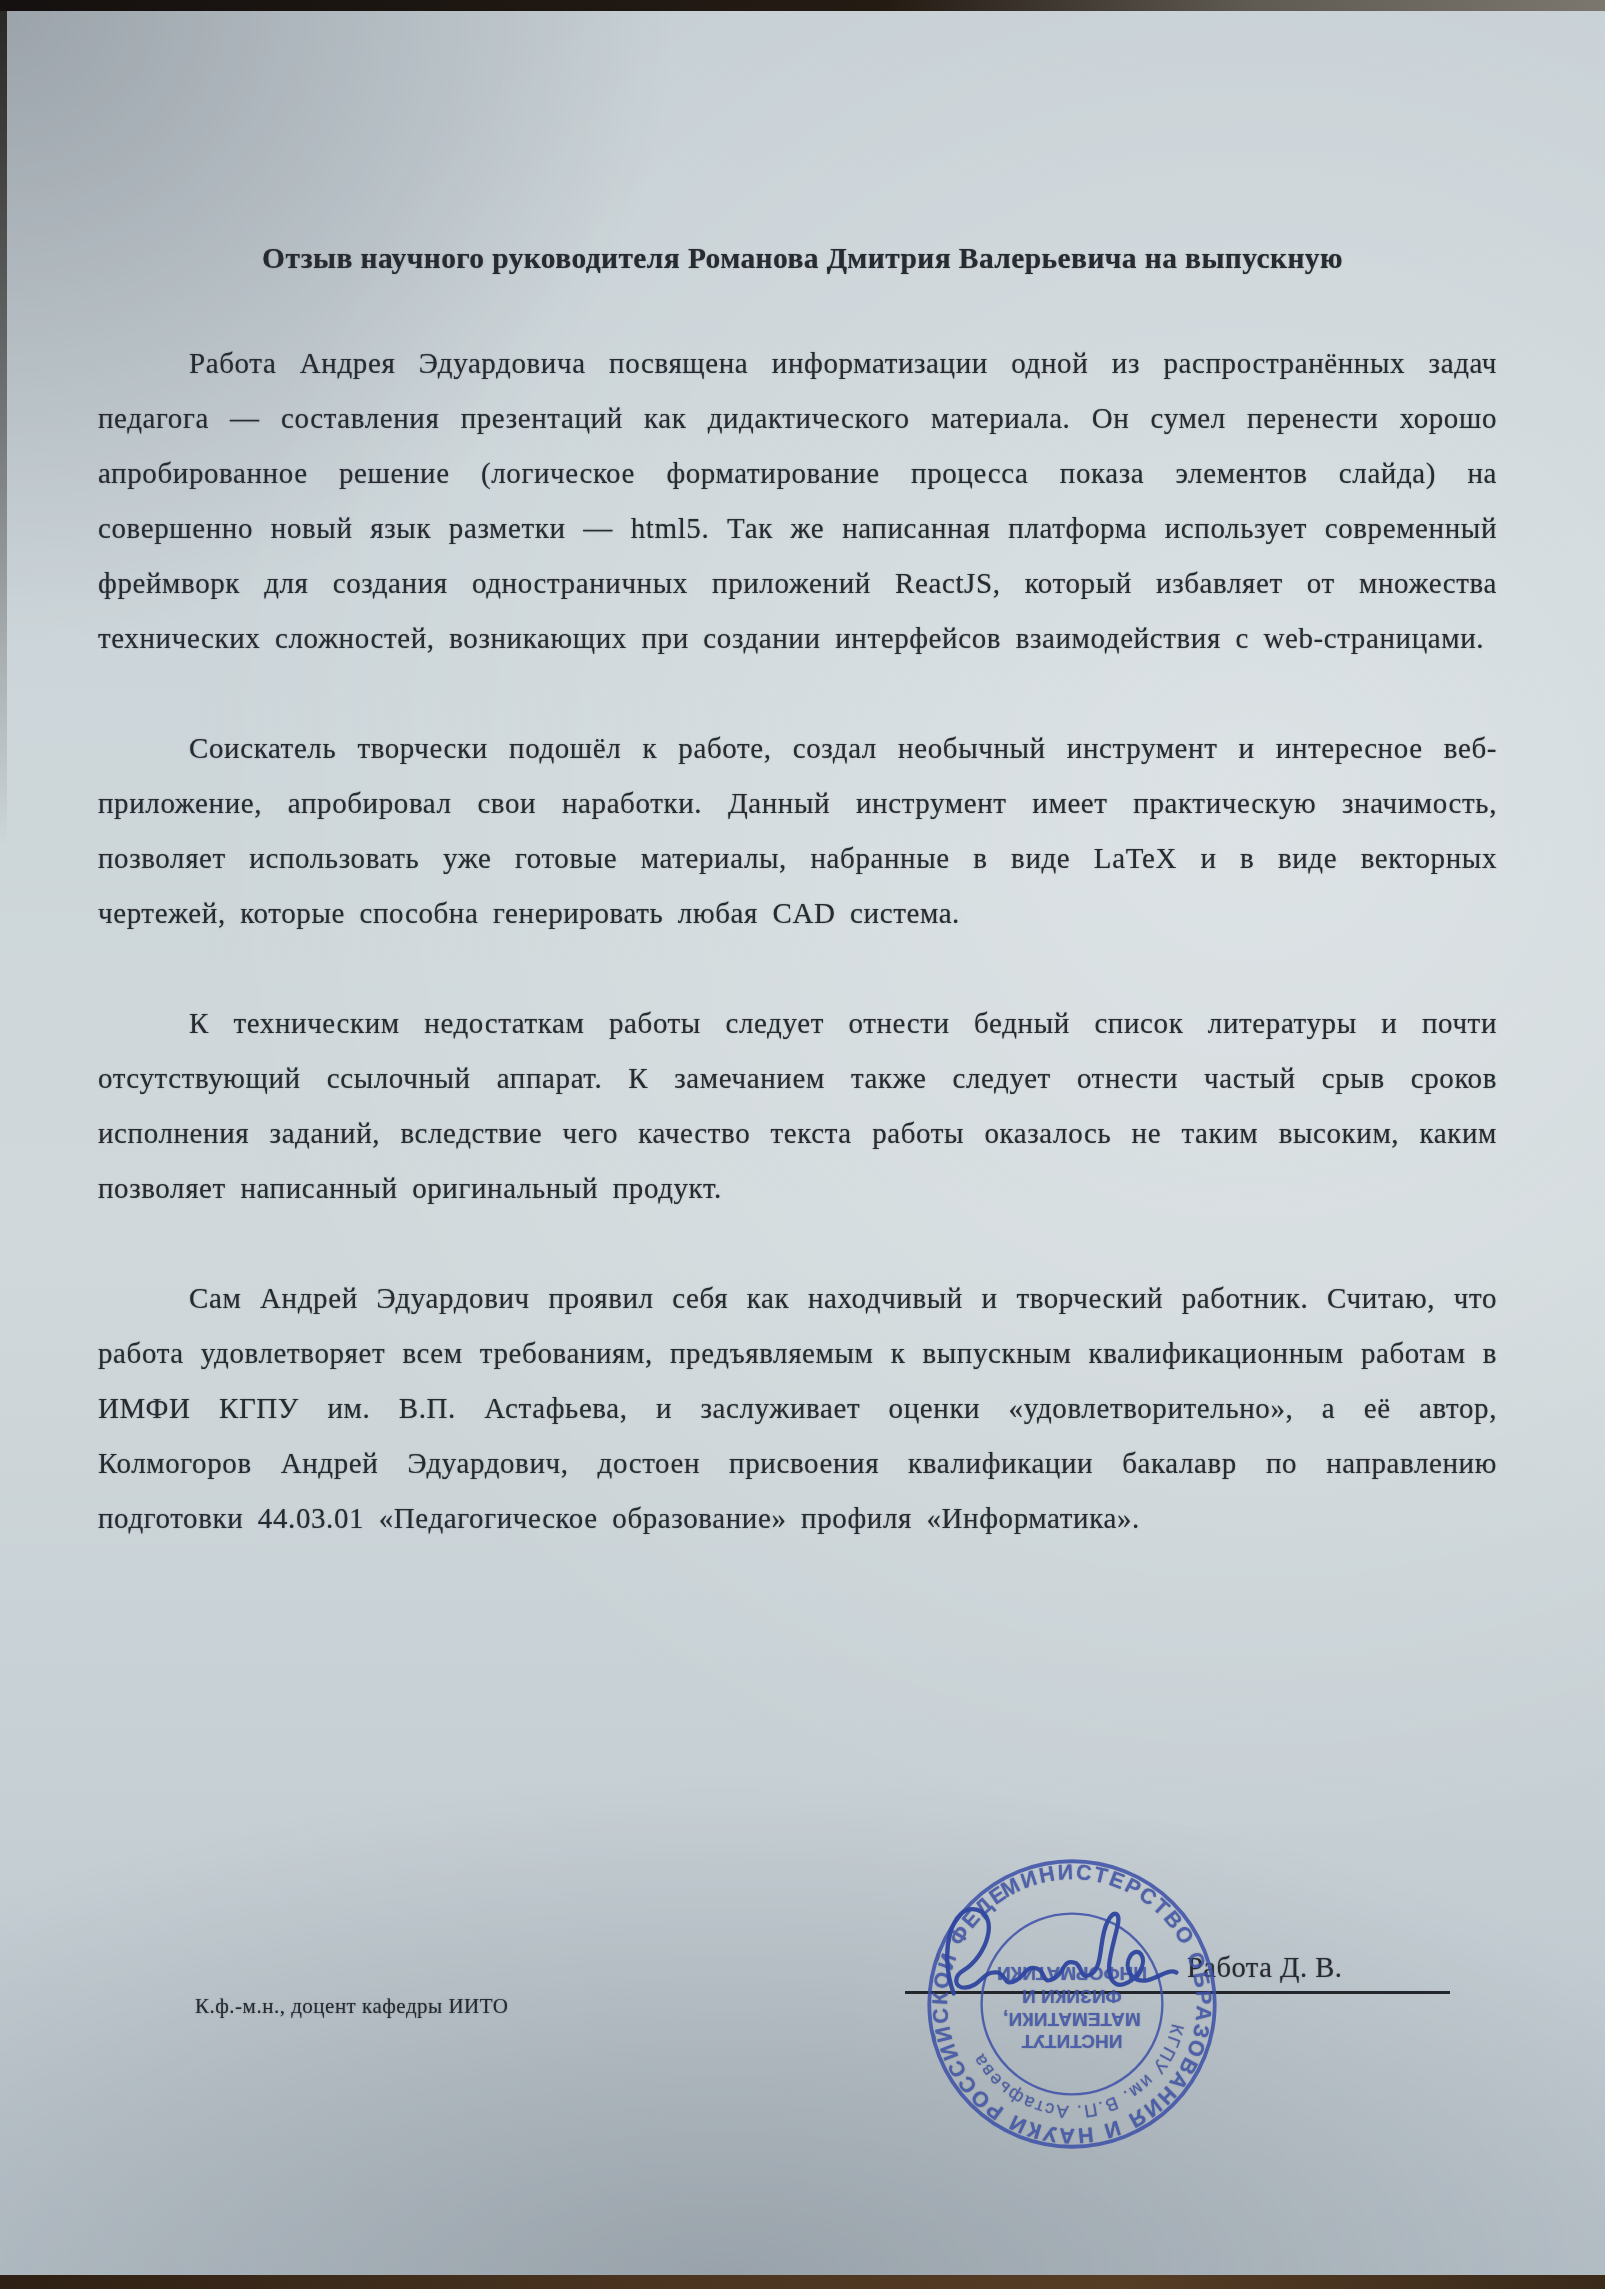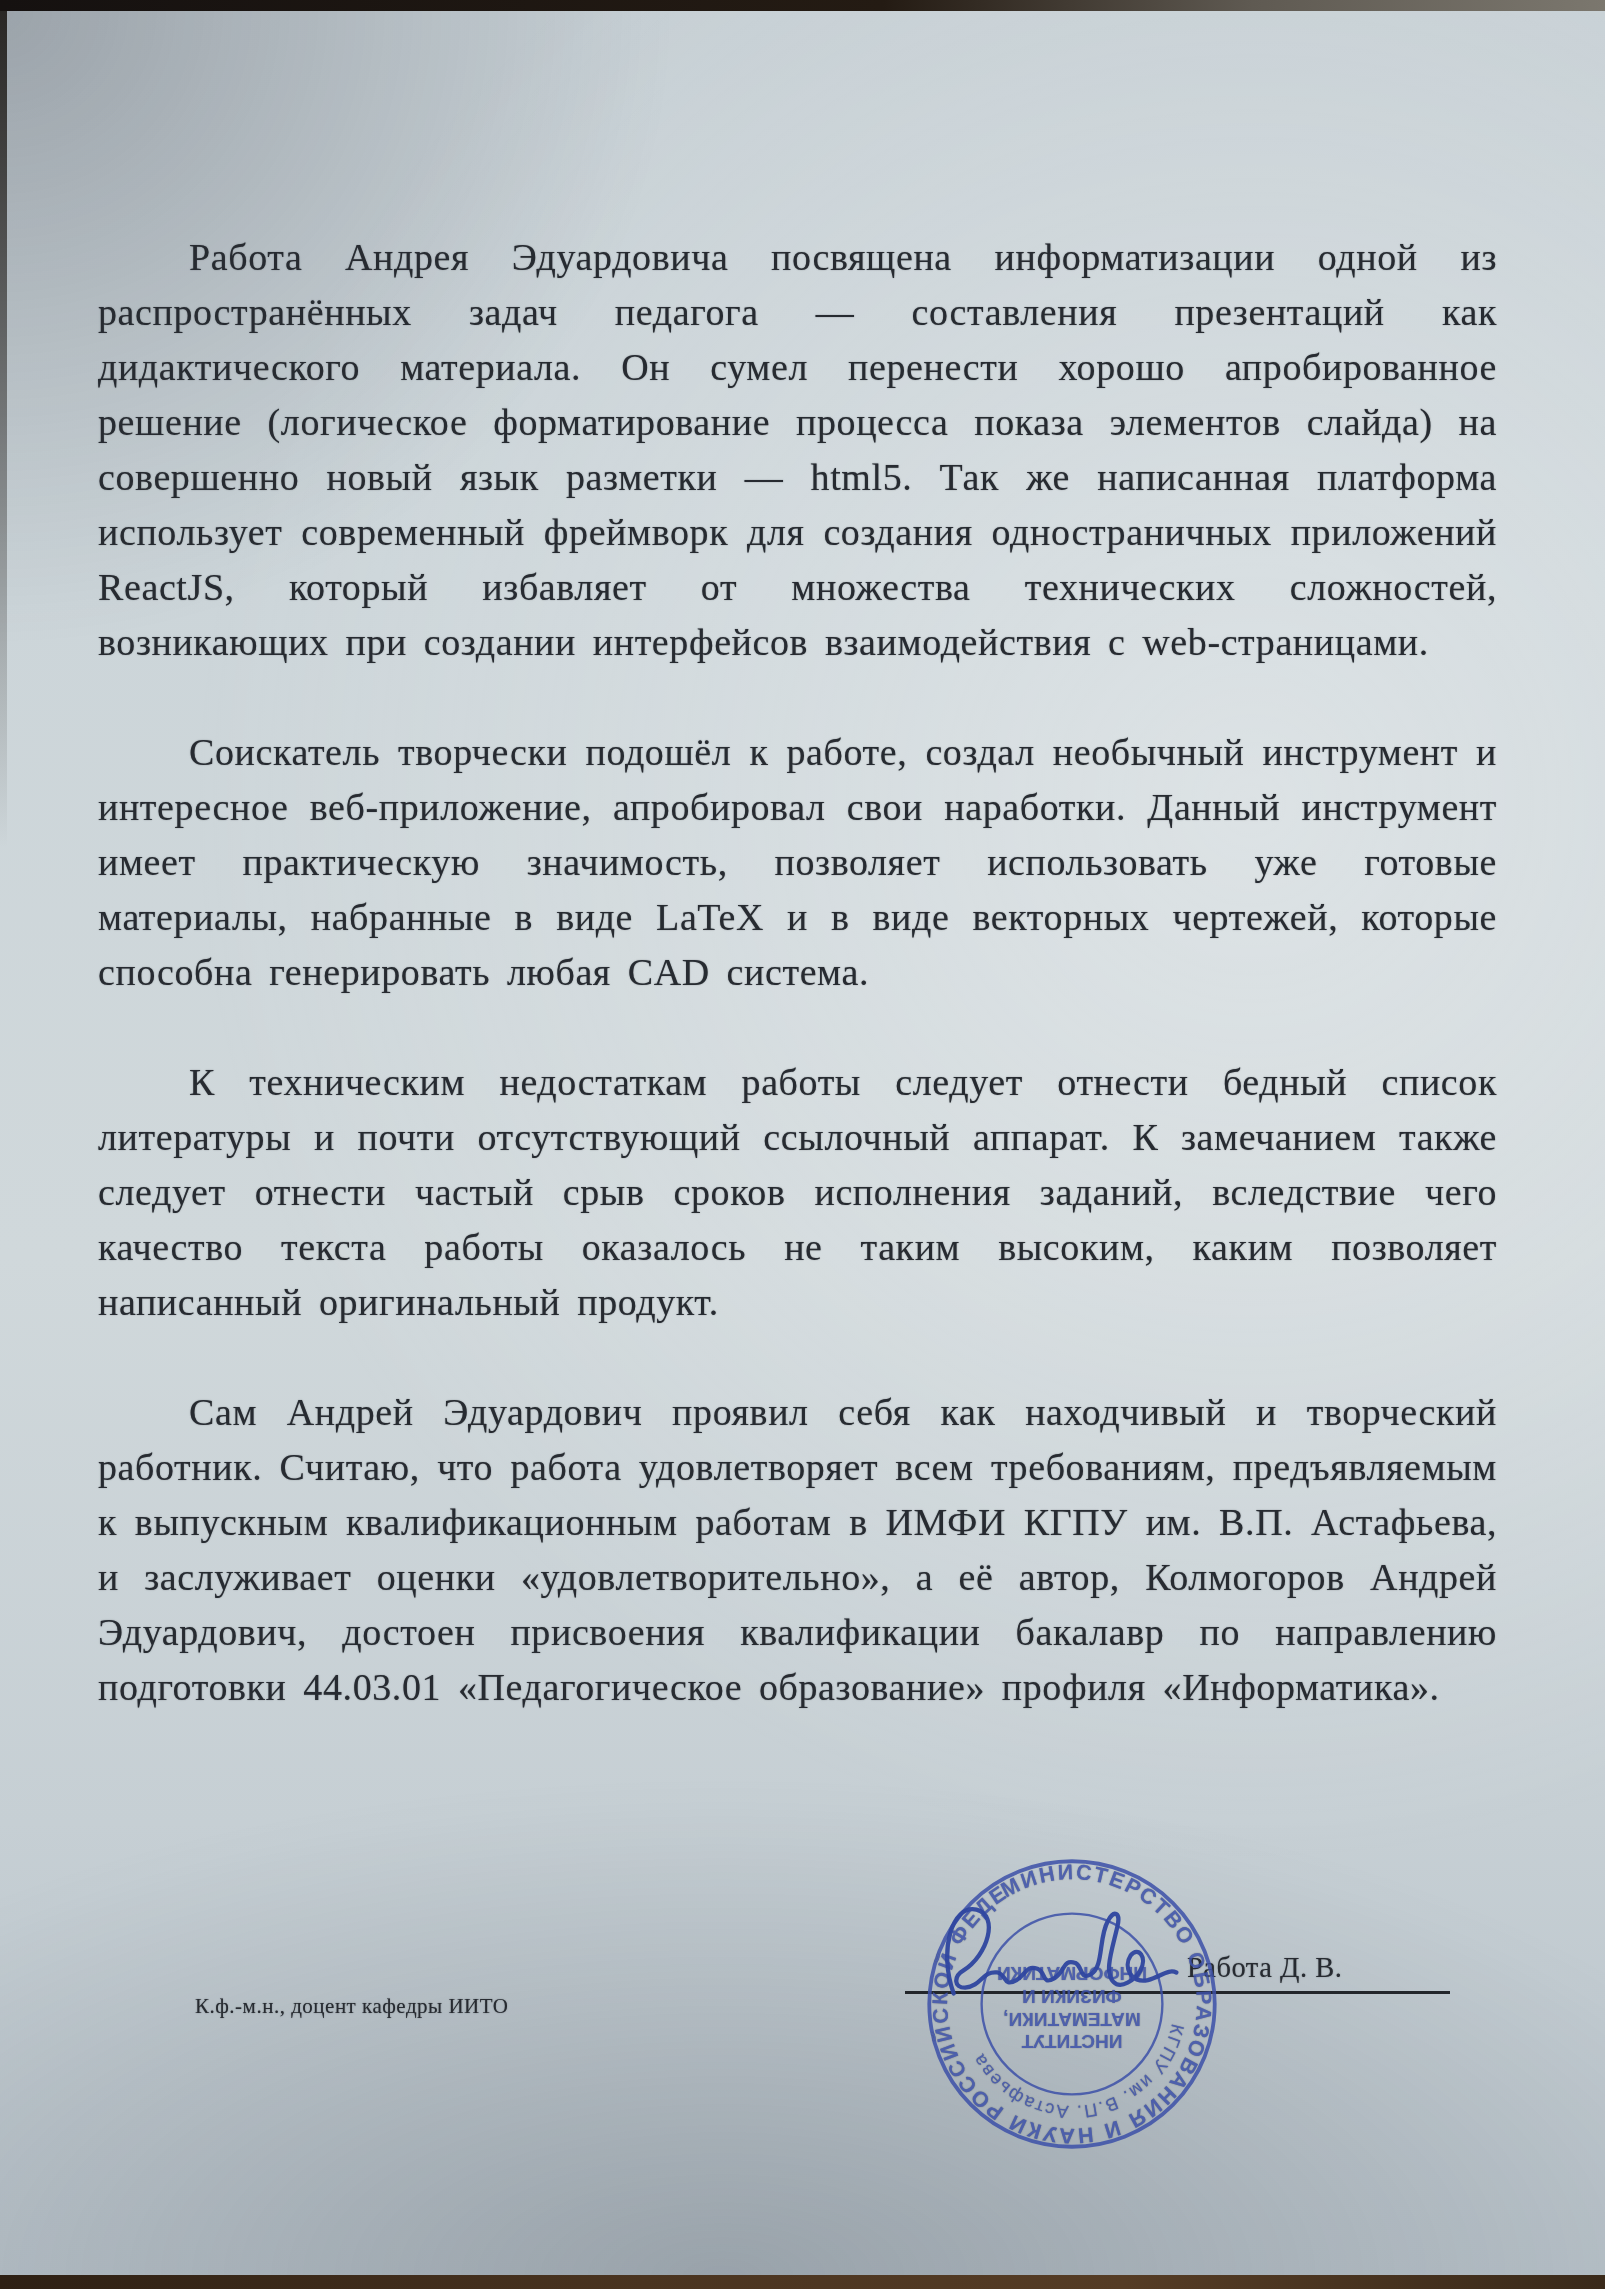--- a/index.html
+++ b/index.html
@@ -36,21 +36,21 @@
   }
   .title{
     margin:230px 143px 0 143px;
     text-align:center;font-weight:bold;
     font-size:29.5px;line-height:57px;
     letter-spacing:0.4px;
   }
   .bodytext{margin:49px 92px 0 98px;}
   .bodytext p{
     margin:0 16px 55px 0;
-    font-size:38px;line-height:55px;
+    font-size:29px;line-height:55px;
     text-align:justify;text-indent:91px;
     letter-spacing:0.6px;word-spacing:6.7px;
   }
   .sig-label{position:absolute;left:195px;top:1994px;font-size:21px;letter-spacing:0.5px;}
   .sig-name{position:absolute;left:1187px;top:1952px;font-size:28.5px;letter-spacing:0.5px;}
   .sig-line{position:absolute;left:905px;top:1991px;width:545px;height:2.9px;background:#23262b;}
   .stamp{
     position:absolute;left:915px;top:1847px;width:314px;height:314px;
     opacity:.85;filter:blur(0.4px);
     font-family:"Liberation Sans","DejaVu Sans",sans-serif;
@@ -65,20 +65,21 @@
 
 <div class="photo">
   <div class="edge-top"></div>
   <div class="paper"></div>
   <div class="edge-left"></div>
   <div class="edge-bottom"></div>
 
   <div class="content">
 
     <div class="title">
+      <div>Отзыв научного руководителя Романова Дмитрия Валерьевича на выпускную</div>
     </div>
 
     <div class="bodytext">
       <p>Работа Андрея Эдуардовича посвящена информатизации одной из распространённых задач педагога — составления презентаций как дидактического материала. Он сумел перенести хорошо апробированное решение (логическое форматирование процесса показа элементов слайда) на совершенно новый язык разметки — html5. Так же написанная платформа использует современный фреймворк для создания одностраничных приложений ReactJS, который избавляет от множества технических сложностей, возникающих при создании интерфейсов взаимодействия с web-страницами.</p>
       <p>Соискатель творчески подошёл к работе, создал необычный инструмент и интересное веб-приложение, апробировал свои наработки. Данный инструмент имеет практическую значимость, позволяет использовать уже готовые материалы, набранные в виде LaTeX и в виде векторных чертежей, которые способна генерировать любая CAD система.</p>
       <p>К техническим недостаткам работы следует отнести бедный список литературы и почти отсутствующий ссылочный аппарат. К замечанием также следует отнести частый срыв сроков исполнения заданий, вследствие чего качество текста работы оказалось не таким высоким, каким позволяет написанный оригинальный продукт.</p>
       <p>Сам Андрей Эдуардович проявил себя как находчивый и творческий работник. Считаю, что работа удовлетворяет всем требованиям, предъявляемым к выпускным квалификационным работам в ИМФИ КГПУ им. В.П. Астафьева, и заслуживает оценки «удовлетворительно», а её автор, Колмогоров Андрей Эдуардович, достоен присвоения квалификации бакалавр по направлению подготовки 44.03.01 «Педагогическое образование» профиля «Информатика».</p>
     </div>
 
     <div class="sig-label">К.ф.-м.н., доцент кафедры ИИТО</div>

